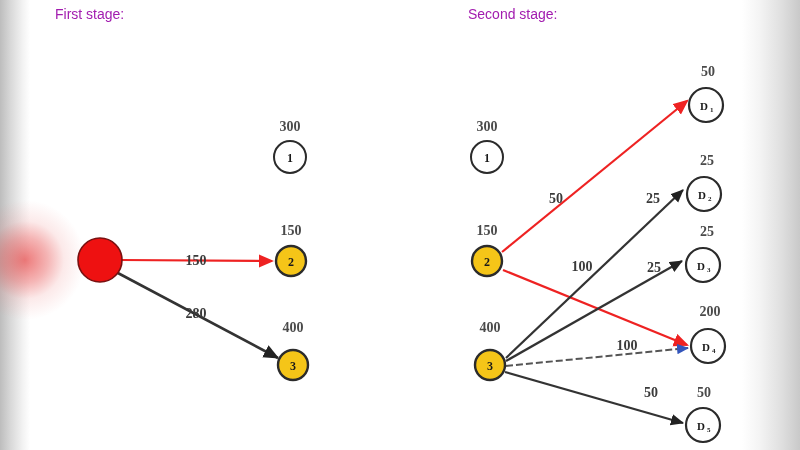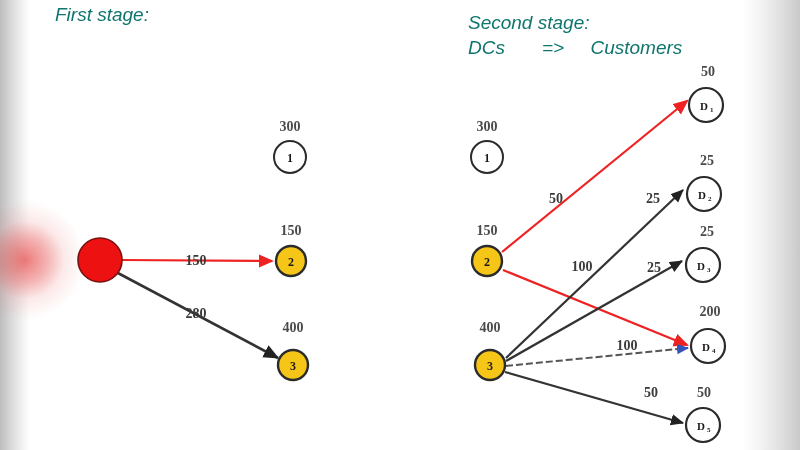--- a/index.html
+++ b/index.html
@@ -25,29 +25,28 @@
   .red-blur{
     position:absolute;
     width:120px;height:120px;
     left:-35px;top:200px;
     background:radial-gradient(circle closest-side, rgba(226,40,40,0.62) 0%, rgba(228,60,60,0.38) 38%, rgba(235,120,120,0.16) 65%, rgba(255,255,255,0) 100%);
     pointer-events:none;
   }
 
   .title{
     position:absolute;
-    font-size:19px;
-    color:#0f766e;
+    font-size:14px;
+    color:#a21caf;
     line-height:25px;
     white-space:pre;
     letter-spacing:0px;
-    font-style:italic;
   }
   #title-first{left:55px;top:2px;}
-  #title-second{left:468px;top:10px;}
+  #title-second{left:468px;top:2px;}
 
   svg.net{position:absolute;left:0;top:0;width:800px;height:450px;overflow:visible;}
 
   text.node-label{
     font-family:"Liberation Serif", serif;
     font-size:14px;
     font-weight:bold;
     fill:#4a4a4a;
     text-anchor:middle;
   }
@@ -83,21 +82,21 @@
 <body>
 
 <div id="stage">
 
   <div class="edge-strip-left"></div>
   <div class="edge-strip-right"></div>
   <div class="red-blur"></div>
 
   <div class="title" id="title-first"><span>First stage:</span><br></div>
 
-  <div class="title" id="title-second"><span>Second stage:</span><br><span>DCs       =&gt;     Customers</span></div>
+  <div class="title" id="title-second"><span>Second stage:</span><br></div>
 
   <svg class="net" viewBox="0 0 800 450">
     <defs>
       <marker id="arrow-red" markerWidth="7" markerHeight="7" refX="6" refY="3" orient="auto" markerUnits="strokeWidth">
         <path d="M0,0 L7,3 L0,6 z" fill="#ee2222"></path>
       </marker>
       <marker id="arrow-black" markerWidth="6" markerHeight="6" refX="5.5" refY="2.6" orient="auto" markerUnits="strokeWidth">
         <path d="M0,0 L6,2.6 L0,5.2 z" fill="#222222"></path>
       </marker>
       <marker id="arrow-gray" markerWidth="6" markerHeight="6" refX="5.5" refY="2.6" orient="auto" markerUnits="strokeWidth">

